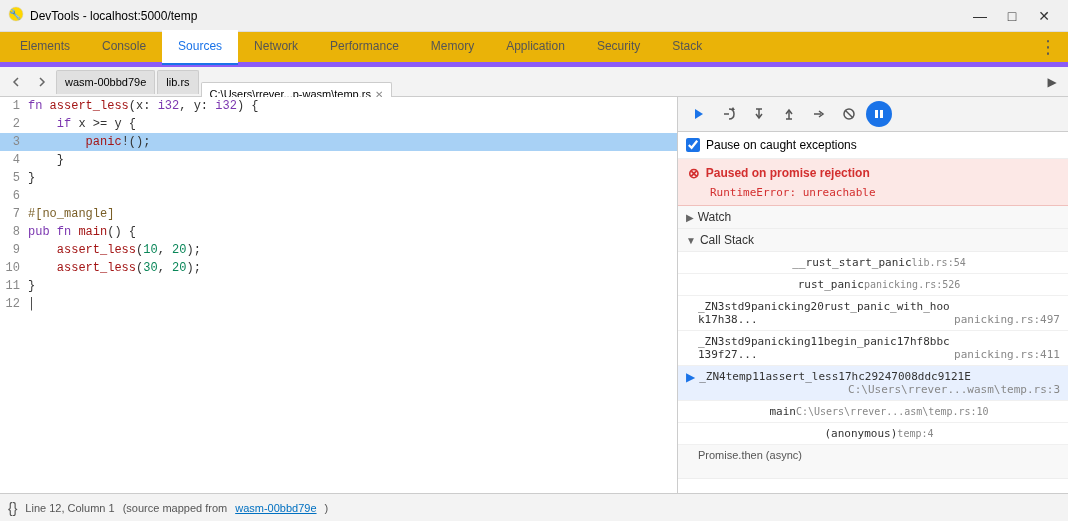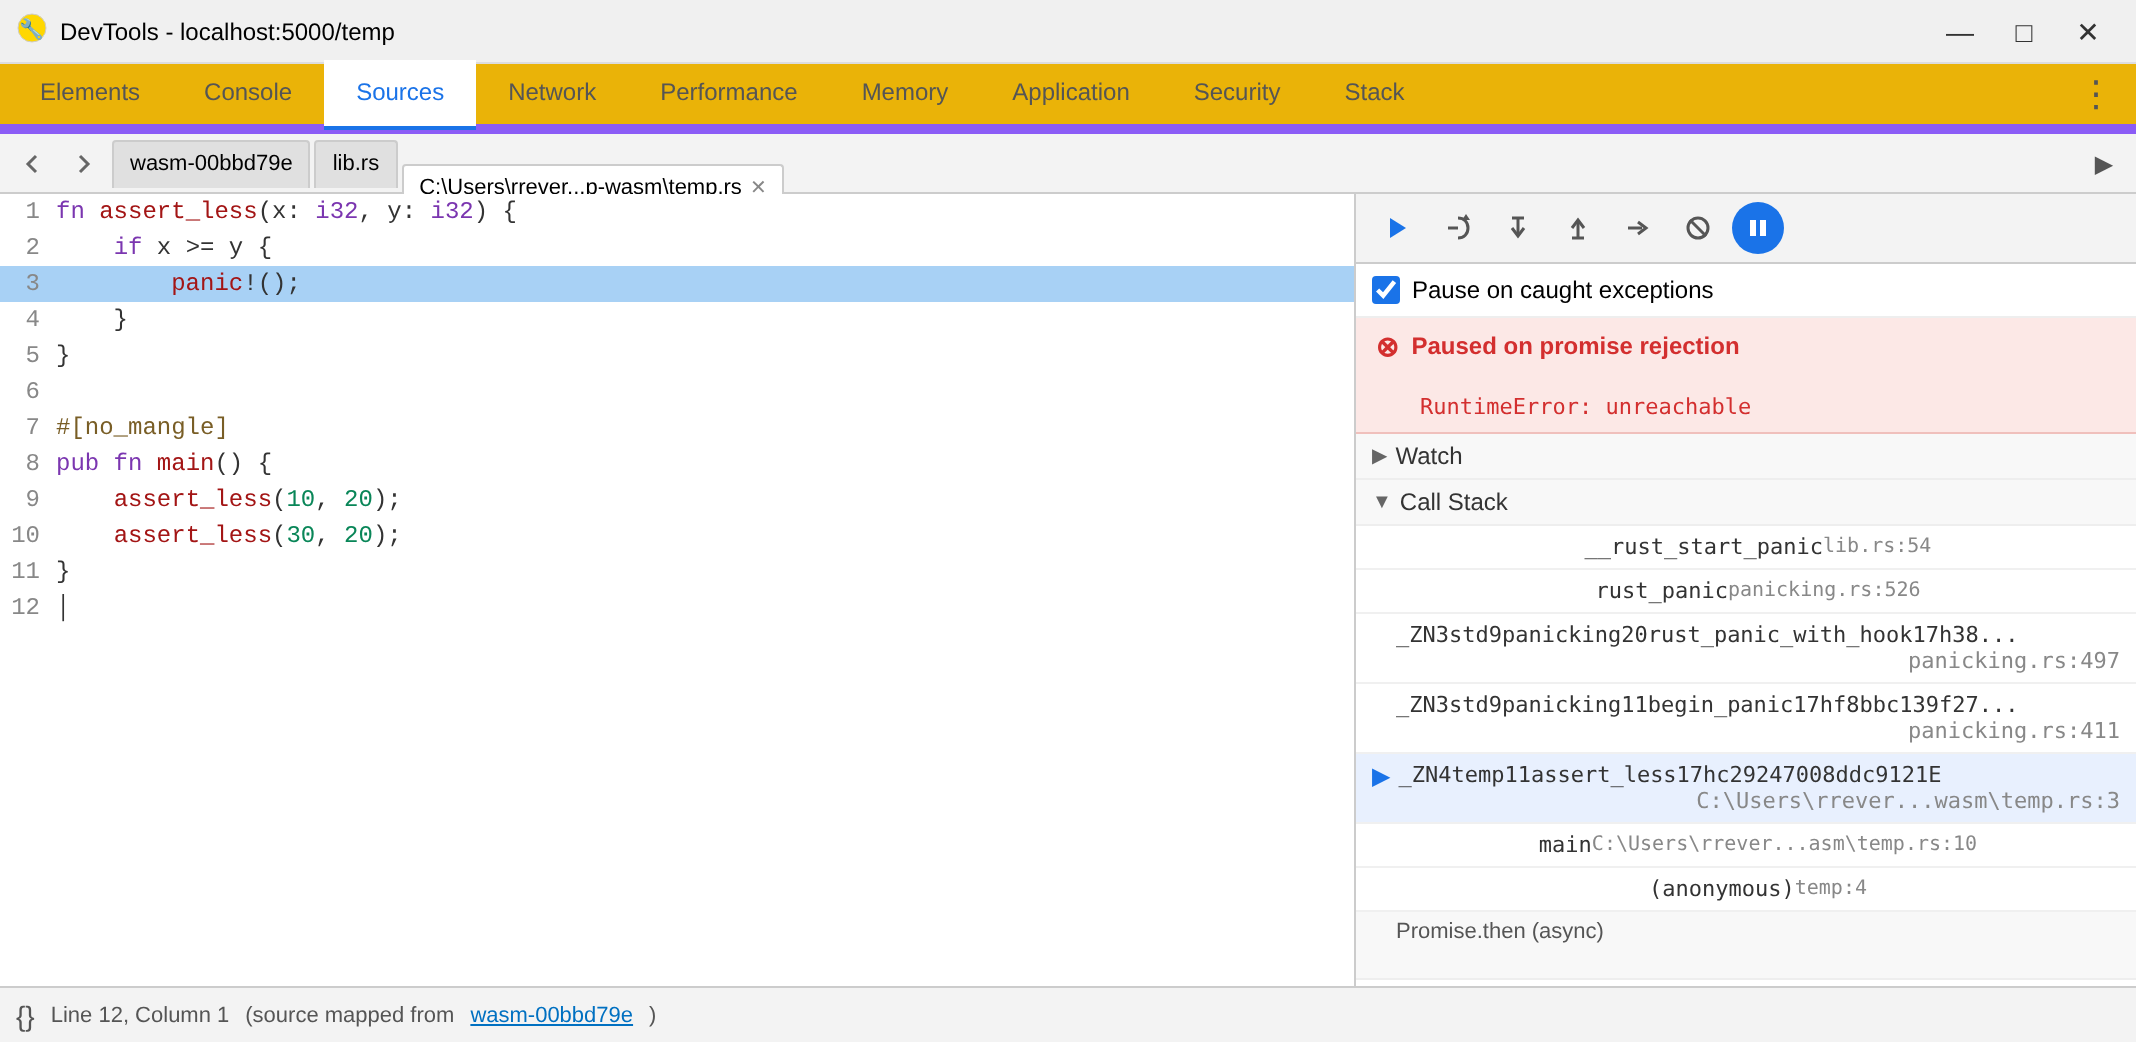--- a/index.html
+++ b/index.html
@@ -189,21 +189,21 @@
     
     .error-banner {
       background: #fce8e6;
       border-bottom: 1px solid #f0c0bc;
       padding: 6px 10px;
     }
     .error-title {
       display: flex; align-items: center; gap: 6px;
       font-weight: 600; font-size: 12px; color: #d32f2f;
     }
-    .error-detail { color: #d32f2f; font-family: monospace; font-size: 11px; padding-left: 22px; margin-top: 16px; }
+    .error-detail { color: #d32f2f; font-family: monospace; font-size: 11px; padding-left: 22px; margin-top: 5px; }
 
     
     .section-header {
       display: flex;
       align-items: center;
       padding: 4px 8px;
       border-bottom: 1px solid #eee;
       cursor: pointer;
       background: #f8f8f8;
       font-size: 12px;
@@ -219,21 +219,21 @@
       padding: 4px 8px 4px 20px;
       border-bottom: 1px solid #f0f0f0;
       justify-content: center;
       cursor: pointer;
       min-height: 22px;
     }
     .stack-entry.current { background: #e8f0fe; padding-left: 8px; }
     .stack-fn { color: #333; font-size: 11px; font-family: monospace; }
     .stack-loc { color: #888; font-size: 10px; font-family: monospace; }
     .stack-arrow { color: #1a73e8; font-size: 12px; margin-right: 4px; }
-    .stack-entry-multi { flex-direction: column; align-items: flex-start; }
+    .stack-entry-multi { flex-direction: row; align-items: flex-start; }
     .stack-fn-long { color: #333; font-size: 11px; font-family: monospace; word-break: break-all; }
     .stack-loc-right { align-self: flex-end; color: #888; font-size: 11px; font-family: monospace; }
 
     
     .promise-async {
       padding: 4px 8px 17px 20px;
       font-size: 11px;
       color: #555;
       background: #f8f8f8;
       border-bottom: 1px solid #eee;

